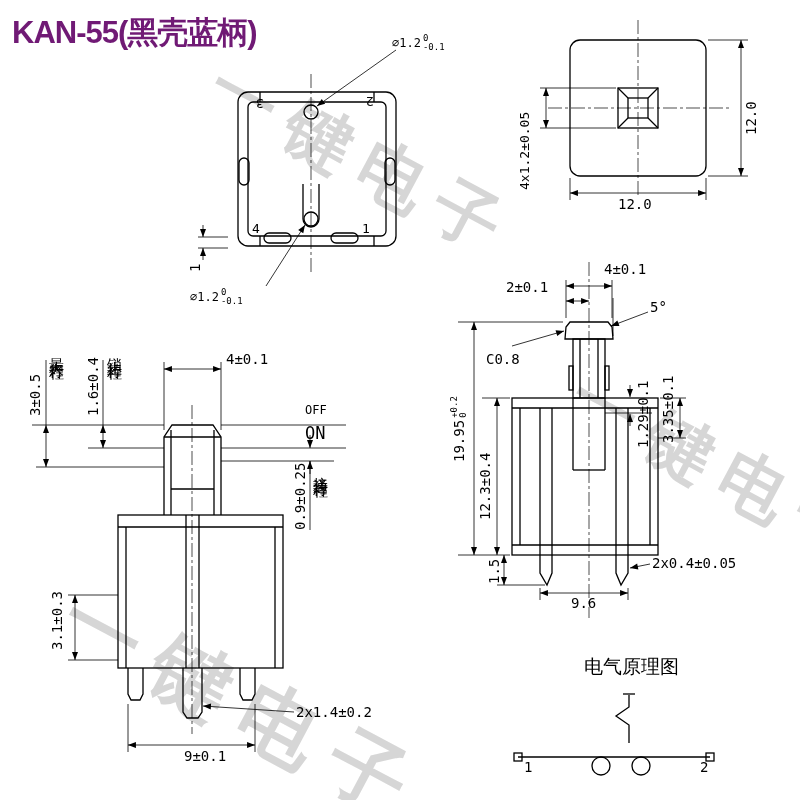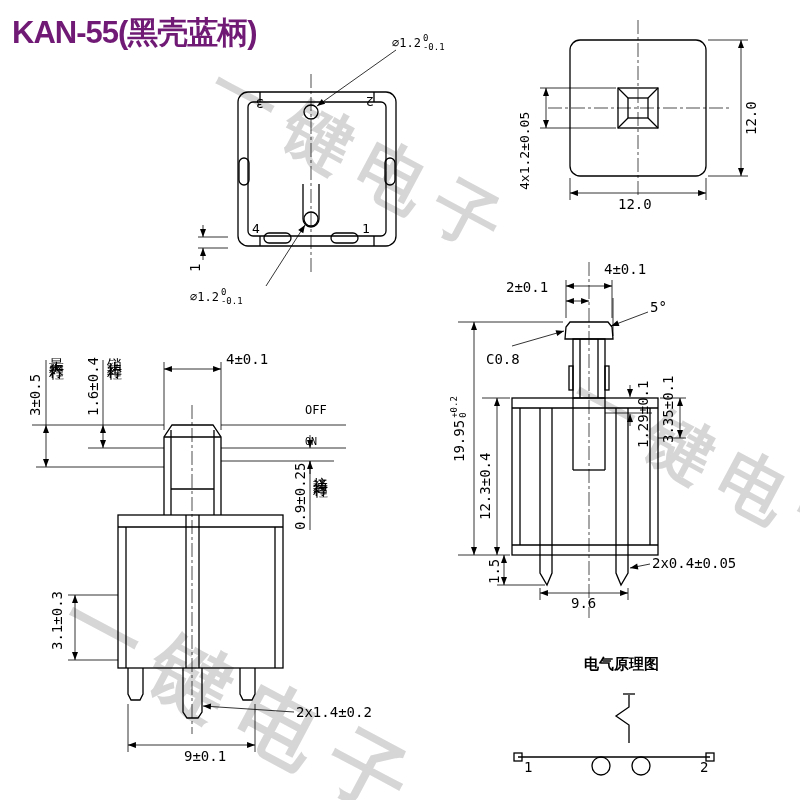--- a/index.html
+++ b/index.html
@@ -14,21 +14,21 @@
          font-size:14px; line-height:1.1; color:#000; white-space:nowrap; }
   .rot { transform-origin:0 0; transform:rotate(-90deg); }
   .rot180 { display:inline-block; transform:rotate(180deg); }
   .vcjk { writing-mode:vertical-rl; text-orientation:upright; letter-spacing:3px;
           font-size:15px; font-family:"DejaVu Sans", sans-serif; }
   .dimflex { display:flex; align-items:center; gap:2px; }
   .tol { display:flex; flex-direction:column; font-size:9px; line-height:1.05; text-align:left; }
   .title { position:absolute; left:12px; top:12px; z-index:3; color:#701a75;
            font-size:31px; font-weight:bold; letter-spacing:-1px;
            font-family:"Liberation Sans", sans-serif; }
-  .schtitle { font-family:"DejaVu Sans", sans-serif; font-weight:bold; font-size:15px;text-align:center; }
+  .schtitle { font-family:"DejaVu Sans", sans-serif; font-weight:normal; font-size:19px;text-align:center; }
   .big { font-size:12px; }
 </style>
 </head>
 <body>
 
 <div class="page">
 
   <div class="wm" style="left:235px; top:42px; font-size:68px; letter-spacing:16px;">一键电子</div>
   <div class="wm" style="left:596px; top:352px; font-size:68px; letter-spacing:16px;">一键电子</div>
   <div class="wm" style="left:92px; top:566px; font-size:80px; letter-spacing:20px;">一键电子</div>
@@ -229,21 +229,21 @@
   <div class="lbl rot180" style="left:366px; top:94px; font-size:13px;">2</div>
   <div class="lbl" style="left:252px; top:222px; font-size:13px;">4</div>
   <div class="lbl" style="left:362px; top:222px; font-size:13px;">1</div>
 
   <div class="lbl" style="left:618px; top:197px;">12.0</div>
   <div class="lbl rot" style="left:744px; top:135px;">12.0</div>
   <div class="lbl rot" style="left:518px; top:190px; font-size:13px;">4x1.2±0.05</div>
 
   <div class="lbl" style="left:226px; top:352px;">4±0.1</div>
   <div class="lbl" style="left:305px; top:404px; font-size:12px;">OFF</div>
-  <div class="lbl" style="left:305px; top:436px; font-size:10px;">ON</div>
+  <div class="lbl" style="left:305px; top:424px; font-size:17px;">ON</div>
   <div class="lbl rot" style="left:28px; top:416px;">3±0.5</div>
   <div class="lbl vcjk" style="left:48px; top:346px;">最大行程</div>
   <div class="lbl rot" style="left:86px; top:416px;">1.6±0.4</div>
   <div class="lbl vcjk" style="left:106px; top:346px;">锁止行程</div>
   <div class="lbl rot" style="left:293px; top:530px;">0.9±0.25</div>
   <div class="lbl vcjk" style="left:312px; top:464px;">接通行程</div>
   <div class="lbl rot" style="left:50px; top:650px;">3.1±0.3</div>
   <div class="lbl" style="left:296px; top:705px;">2x1.4±0.2</div>
   <div class="lbl" style="left:170px; top:749px;margin-left:14px;">9±0.1</div>
 

